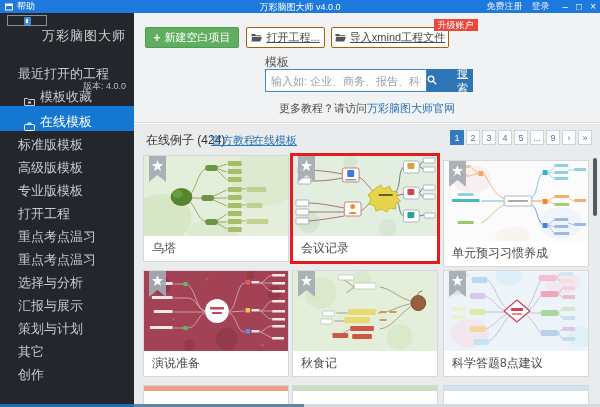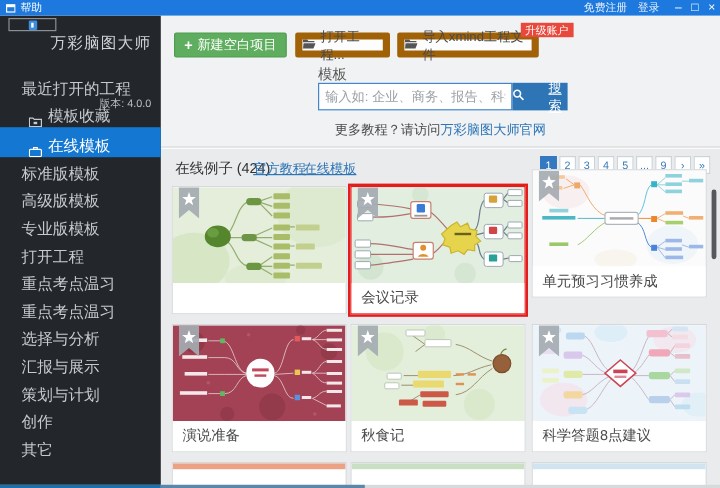--- a/index.html
+++ b/index.html
@@ -28,21 +28,21 @@
   .mi { height:23px; display:flex; align-items:flex-end; font-size:13px; cursor:pointer; white-space:nowrap; }
   .mi.plain, .mi.sub { padding-left:18px; }
   .mi.withicon { padding-left:24px; gap:5px; }
   .mi.selected { background:#1477d2; color:#fff; height:25px; }
   .mi .ic { display:flex; align-items:center; }
 
   
   .main-top { position:absolute; left:134px; top:13px; width:466px; height:110px; background:#f1f2f3; border-bottom:1px solid #d8dadb; z-index:10;}
   .btn { position:absolute; top:14px; height:21px; font-size:11px; display:flex; align-items:center; justify-content:center; gap:4px; border-radius:2px; cursor:pointer; }
   .btn-green { left:11px; width:94px; background:#5fae5f; border:1px solid #4f9b4f; color:#fff; }
-  .btn-white { background:#fdfdfd; border:6px solid #a16207; color:#4a4a4a; }
+  .btn-white { background:#fdfdfd; border:1px solid #a16207; color:#4a4a4a;text-decoration:underline; }
   #btn-open { left:112px; width:79px; }
   #btn-import { left:197px; width:118px; }
   .plus-glyph { font-size:12px; font-weight:bold; line-height:1; }
   .tpl-label { position:absolute; left:131px; top:41px; font-size:12px; color:#555; }
   .search-input { position:absolute; left:131px; top:56px; width:162px; height:23px; border:1px solid #4285c8; font-size:11px; padding:0 5px; color:#333; background:#fff; border-radius:0; outline:none; font-family:"Liberation Sans",sans-serif; }
   .search-input::placeholder { color:#9aa0a6; }
   .search-btn { position:absolute; left:293px; top:56px; width:46px; height:23px; background:#2e75b6; border:none; color:#fff; font-size:11px; display:flex; align-items:center; justify-content:center; gap:15px; cursor:pointer;text-decoration:underline; }
   .more-line { position:absolute; left:0; right:0; top:88px; text-align:center; font-size:11px; color:#4a4a4a; }
   .more-line .lnk { color:#2e75b6; cursor:pointer; }
 
@@ -78,20 +78,21 @@
 <div id="app">
 
   <div class="titlebar">
     <span class="t-ic">
       <svg width="8" height="8" viewBox="0 0 8 8">
           <rect x="0.5" y="1" width="7" height="6" fill="none" stroke="#fff" stroke-width="1"></rect>
           <rect x="0.5" y="1" width="7" height="2" fill="#fff"></rect>
         </svg>
     </span>
     <span>帮助</span>
+    <span class="tb-title">万彩脑图大师 v4.0.0</span>
     <span class="tb-right">
       <span class="tb-upgrade">升级账户</span>
       <span class="tb-link">免费注册</span>
       <span class="tb-link">登录</span>
       <span class="tb-win">
         <span>–</span>
         <span>□</span>
         <span>×</span>
       </span>
     </span>
@@ -146,24 +147,24 @@
       <div class="mi sub">
           <span>选择与分析</span>
         </div>
       <div class="mi sub">
           <span>汇报与展示</span>
         </div>
       <div class="mi sub">
           <span>策划与计划</span>
         </div>
       <div class="mi sub">
+          <span>其它</span>
+        </div>
+      <div class="mi sub">
           <span>创作</span>
-        </div>
-      <div class="mi sub">
-          <span>其它</span>
         </div>
     </nav>
   </div>
 
   <div class="main-top">
     <div class="btn btn-green">
       <span class="plus-glyph">+</span>
       <span>新建空白项目</span>
     </div>
     <div class="btn btn-white" id="btn-open">
@@ -256,20 +257,21 @@
               <rect x="104" y="63" width="22" height="5" rx="1"></rect>
           </g>
         </svg>
         <span class="ribbon">
           <svg width="17" height="26" viewBox="0 0 17 26">
               <polygon points="0,0 17,0 17,26 8.5,19 0,26" fill="#a4abb2" fill-opacity="0.92"></polygon>
               <polygon points="8.5,4 9.9,8.1 14.2,8.2 10.8,10.8 12,15 8.5,12.5 5,15 6.2,10.8 2.8,8.2 7.1,8.1" fill="#fff"></polygon>
             </svg>
         </span>
       </div>
+      <div class="card-label">乌塔</div>
     </div>
 
     <div class="card selected" style="left:158px; top:31px;">
       <div class="card-img">
         <svg class="thumb" viewBox="0 0 146 80" preserveAspectRatio="none">
           <rect width="146" height="80" fill="#e1eee0"></rect>
           <circle cx="16" cy="66" r="11" fill="#cde1ca" opacity="0.7"></circle>
           <circle cx="96" cy="72" r="9" fill="#cde1ca" opacity="0.6"></circle>
           <circle cx="58" cy="6" r="7" fill="#cde1ca" opacity="0.6"></circle>
           <g stroke="#b3706e" stroke-width="1" fill="none">
@@ -321,21 +323,21 @@
         <span class="ribbon">
           <svg width="17" height="26" viewBox="0 0 17 26">
               <polygon points="0,0 17,0 17,26 8.5,19 0,26" fill="#a4abb2" fill-opacity="0.92"></polygon>
               <polygon points="8.5,4 9.9,8.1 14.2,8.2 10.8,10.8 12,15 8.5,12.5 5,15 6.2,10.8 2.8,8.2 7.1,8.1" fill="#fff"></polygon>
             </svg>
         </span>
       </div>
       <div class="card-label">会议记录</div>
     </div>
 
-    <div class="card" style="left:309px; top:17px;">
+    <div class="card" style="left:309px; top:36px;">
       <div class="card-img">
         <svg class="thumb" viewBox="0 0 146 80" preserveAspectRatio="none">
           <rect width="146" height="80" fill="#fbfbfb"></rect>
           <ellipse cx="28" cy="18" rx="20" ry="14" fill="#f7e9e9" opacity="0.6"></ellipse>
           <ellipse cx="118" cy="62" rx="22" ry="16" fill="#e8f2f7" opacity="0.6"></ellipse>
           <ellipse cx="70" cy="74" rx="18" ry="8" fill="#f3efe2" opacity="0.5"></ellipse>
           <g fill="none" stroke-width="0.8">
             <path d="M62,38 C50,34 46,20 40,12" stroke="#f0a868"></path>
             <path d="M62,40 L38,40" stroke="#49b8c4"></path>
             <path d="M62,43 C52,48 46,58 38,62" stroke="#9cc86a"></path>

